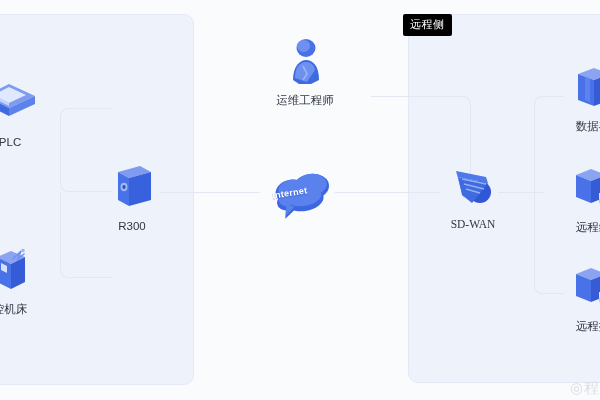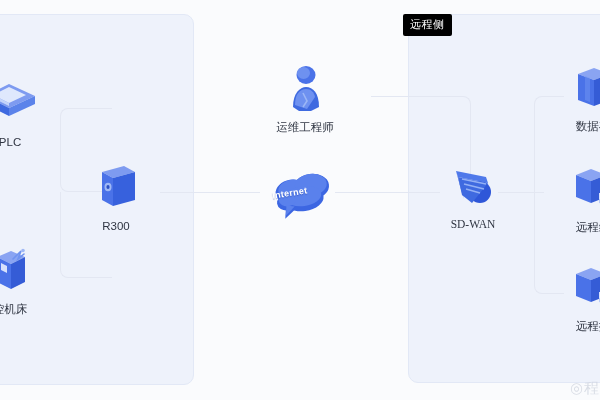--- a/index.html
+++ b/index.html
@@ -52,23 +52,23 @@
   }
   .node .label{
     margin-top:6px;
     font-size:11.5px;
     color:#2f3542;
     white-space:nowrap;
     line-height:1.2;
   }
 
   #node-plc{left:-38px;top:78px;}
-  #node-r300{left:68px;top:162px;}
+  #node-r300{left:84px;top:162px;}
   #node-cnc{left:-38px;top:245px;}
-  #node-engineer{left:257px;top:63px;}
+  #node-engineer{left:257px;top:36px;}
   #node-internet{left:256px;top:168px;}
   #node-sdwan{left:425px;top:160px;font-family:Liberation Serif, serif;}
   #node-storage{left:545px;top:62px;}
   #node-maint{left:545px;top:163px;}
   #node-ctrl{left:545px;top:262px;}
 
   .cloudtext{
     position:absolute;
     font-size:9px;
     font-weight:bold;

